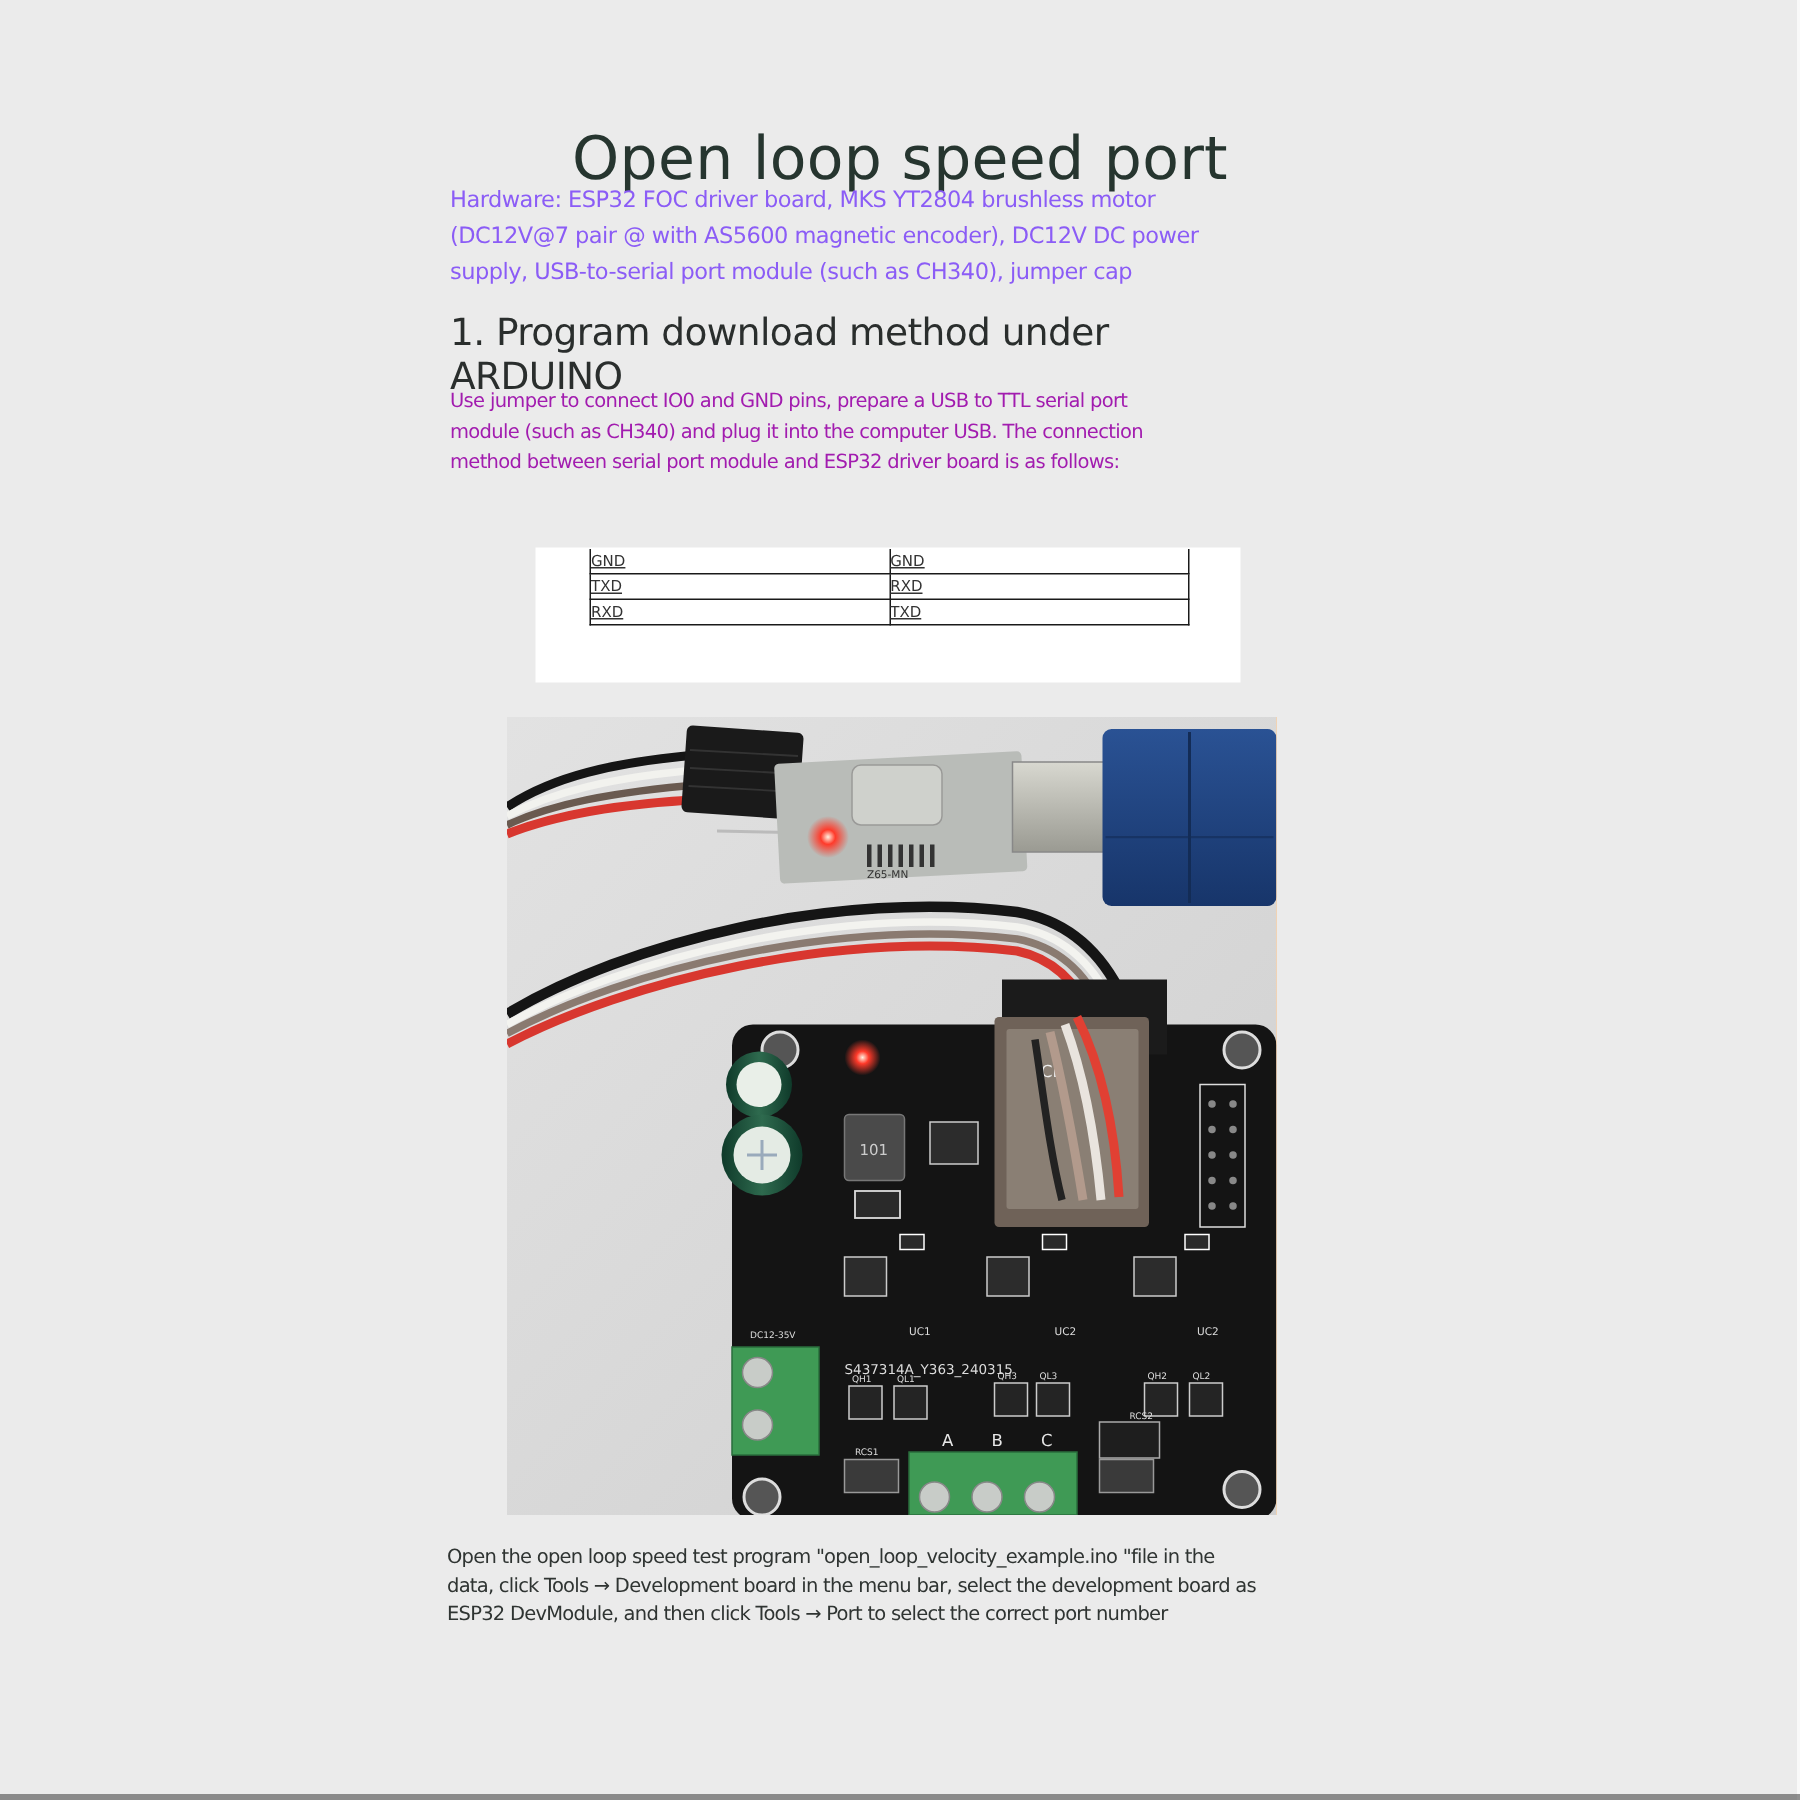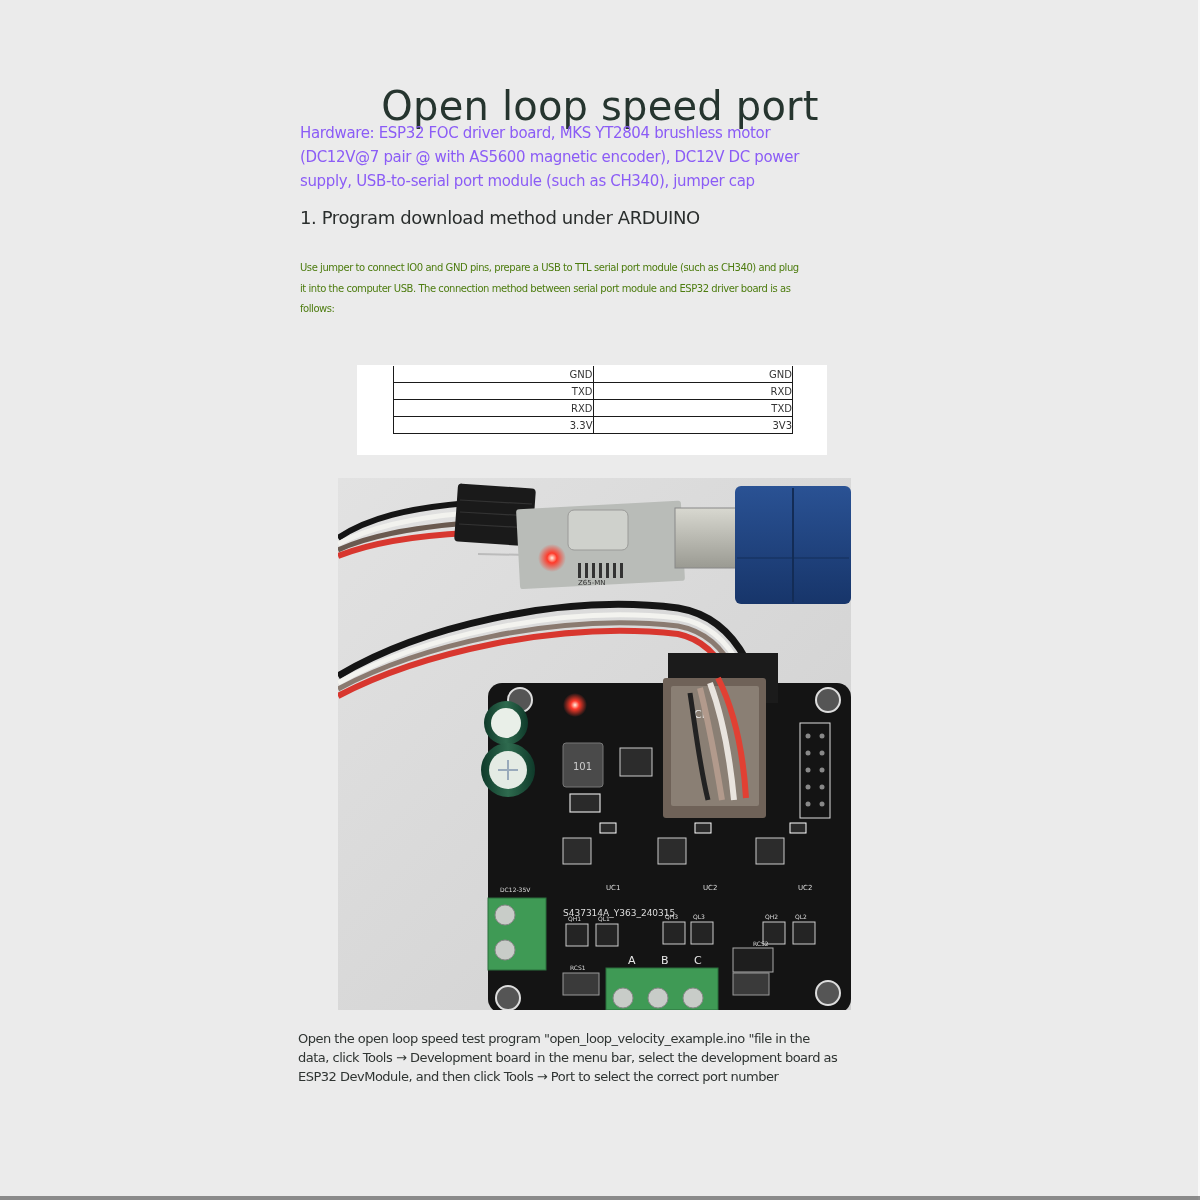--- a/index.html
+++ b/index.html
@@ -21,42 +21,43 @@
     text-align: center; font-size: 40px; letter-spacing: 0.2px;
     color: #26352f; font-weight: normal;
   }
   .hardware {
     position: absolute; left: 300px; top: 121px; width: 520px;
     font-size: 15px; line-height: 24px; color: #8b5cf6;
     letter-spacing: -0.35px;
   }
   .section-heading {
     position: absolute; left: 300px; top: 207px; width: 520px;
-    font-size: 18px; color: #2a2e2d; letter-spacing: -0.4px;
+    font-size: 25px; color: #2a2e2d; letter-spacing: -0.4px;
   }
   .instructions {
     position: absolute; left: 300px; top: 258px; width: 500px;
-    font-size: 10px; line-height: 20.5px; color: #4d7c0f;
+    font-size: 13px; line-height: 20.5px; color: #a21caf;
     letter-spacing: -0.45px;
   }
   .table-panel {
     position: absolute; left: 357px; top: 365px; width: 470px; height: 90px;
     background: #ffffff;
   }
   .pin-table {
     position: absolute; left: 36px; top: 1px; width: 400px;
     border-collapse: collapse;
     font-size: 10px; color: #333;
   }
   .pin-table td {
-    height: 16px; padding: 0; text-align: right;
+    height: 16px; padding: 0; text-align: left;
     border-bottom: 1.6px solid #1a1a1a;
     border-left: 1.6px solid #1a1a1a;
     border-right: 1.6px solid #1a1a1a;
     width: 50%;
+    text-decoration: underline;
   }
   .pin-table tr:first-child td { border-top: 0; }
   .photo {
     position: absolute; left: 338px; top: 478px; width: 513px; height: 532px;
     background: #fdba74; overflow: hidden;
   }
   .photo svg { display: block; }
   .footer-text {
     position: absolute; left: 298px; top: 1029px; width: 545px;
     font-size: 13px; line-height: 19px; color: #2f3432;
@@ -84,24 +85,20 @@
         <td>GND</td>
       </tr>
       <tr>
         <td>TXD</td>
         <td>RXD</td>
       </tr>
       <tr>
         <td>RXD</td>
         <td>TXD</td>
       </tr>
-      <tr>
-        <td>3.3V</td>
-        <td>3V3</td>
-      </tr>
     </tbody>
   </table>
 </div>
 
 <div class="photo">
   <svg width="513" height="532" viewBox="0 0 513 532" xmlns="http://www.w3.org/2000/svg">
     <defs>
       <linearGradient id="bg" x1="0" y1="0" x2="1" y2="1">
         <stop offset="0" stop-color="#e2e2e2"></stop>
         <stop offset="1" stop-color="#cfcfcf"></stop>

